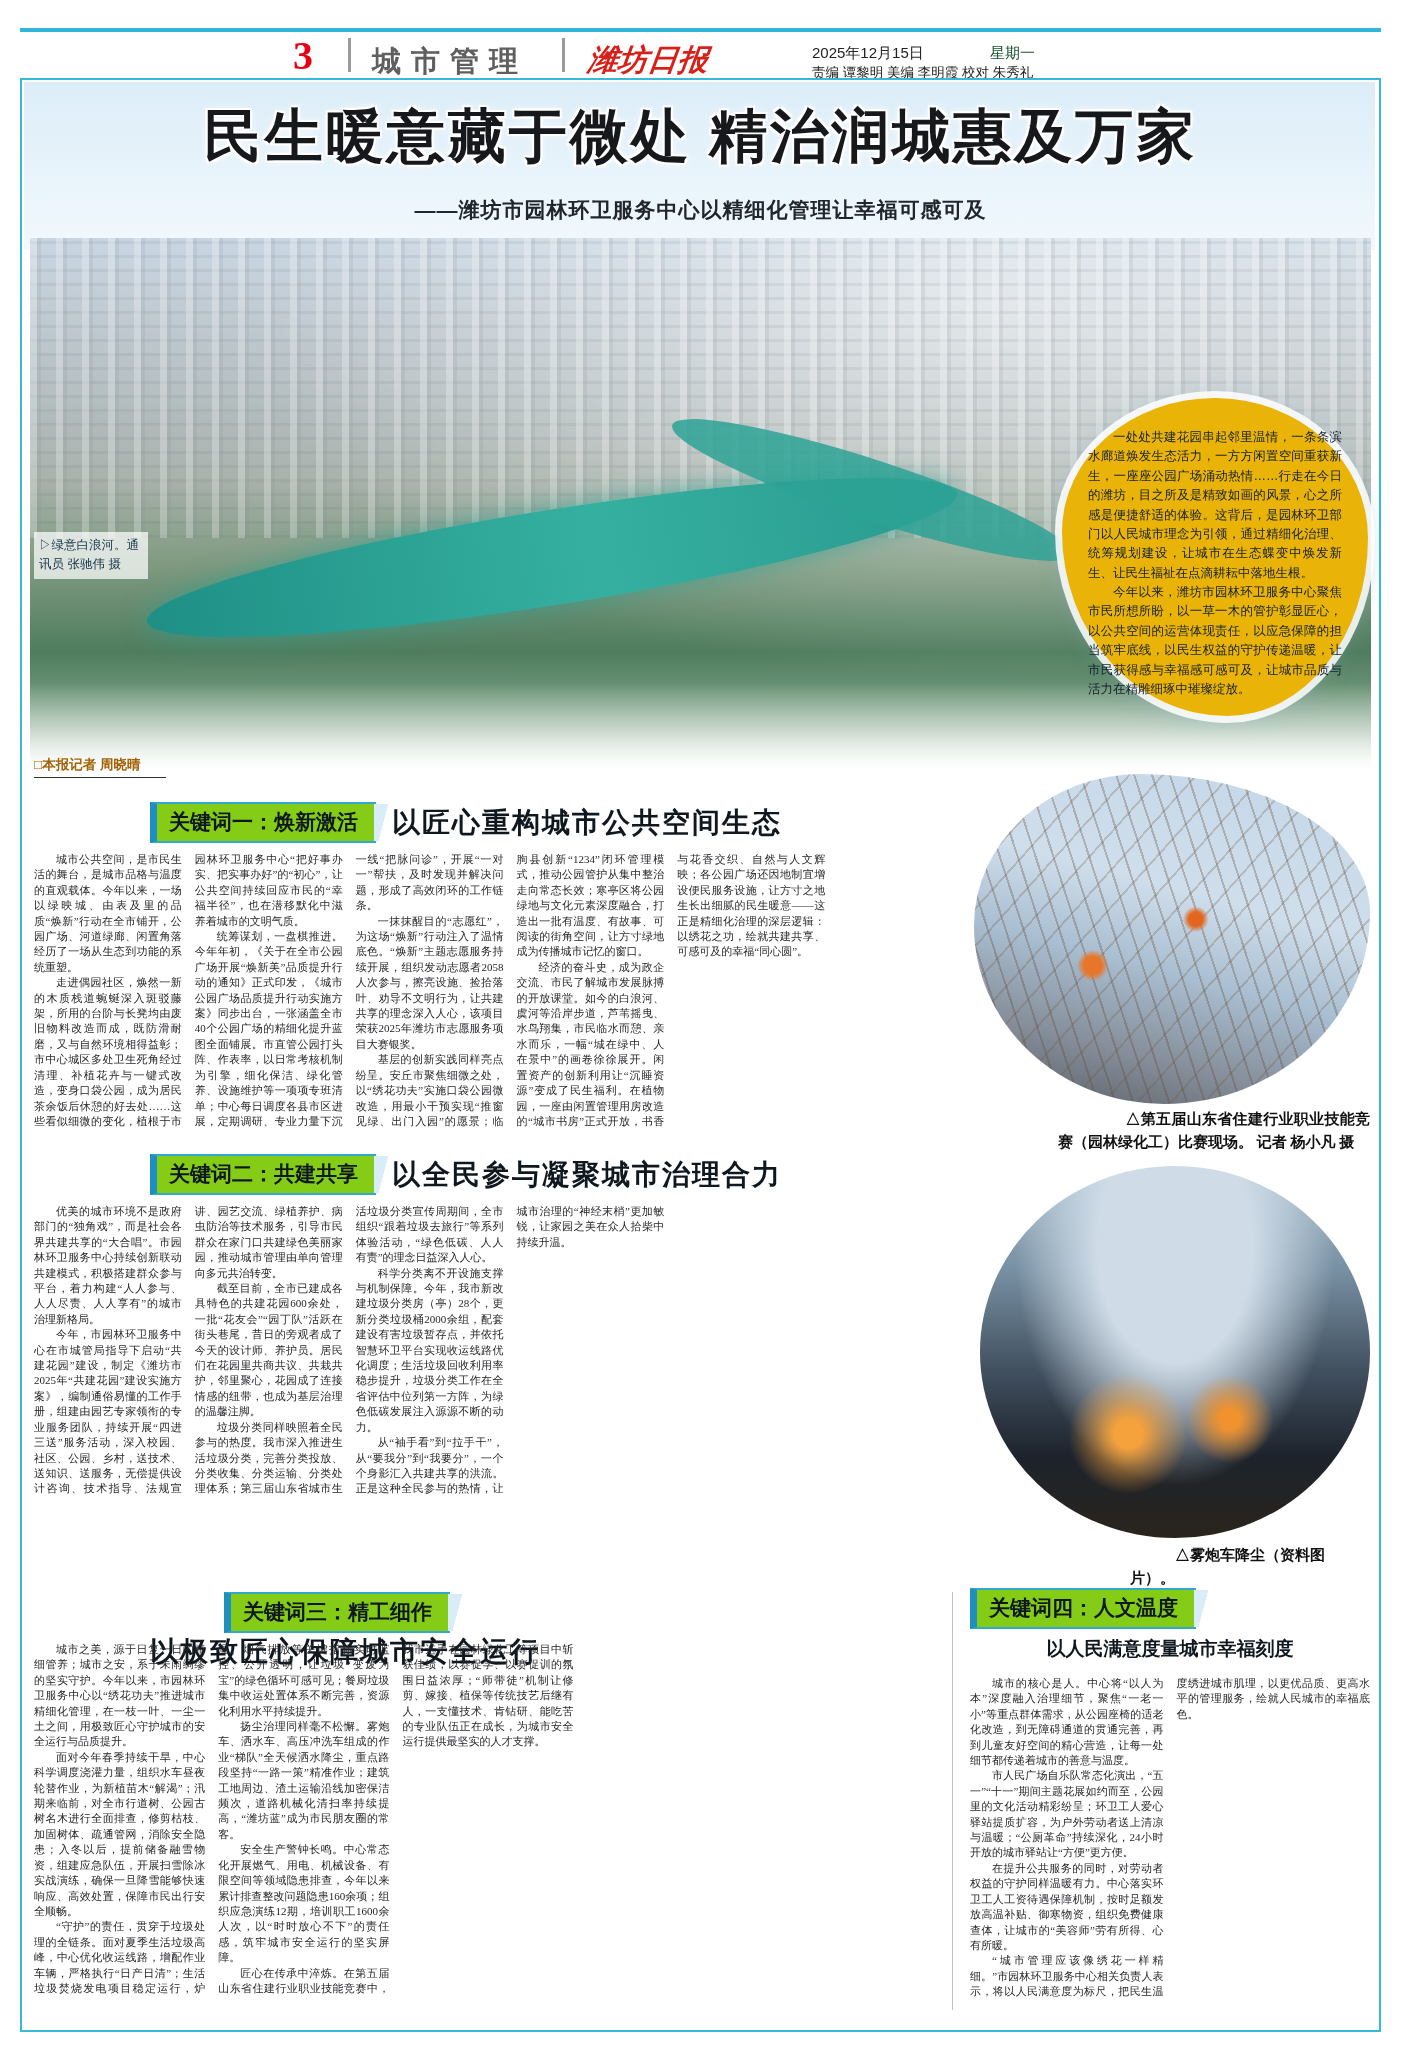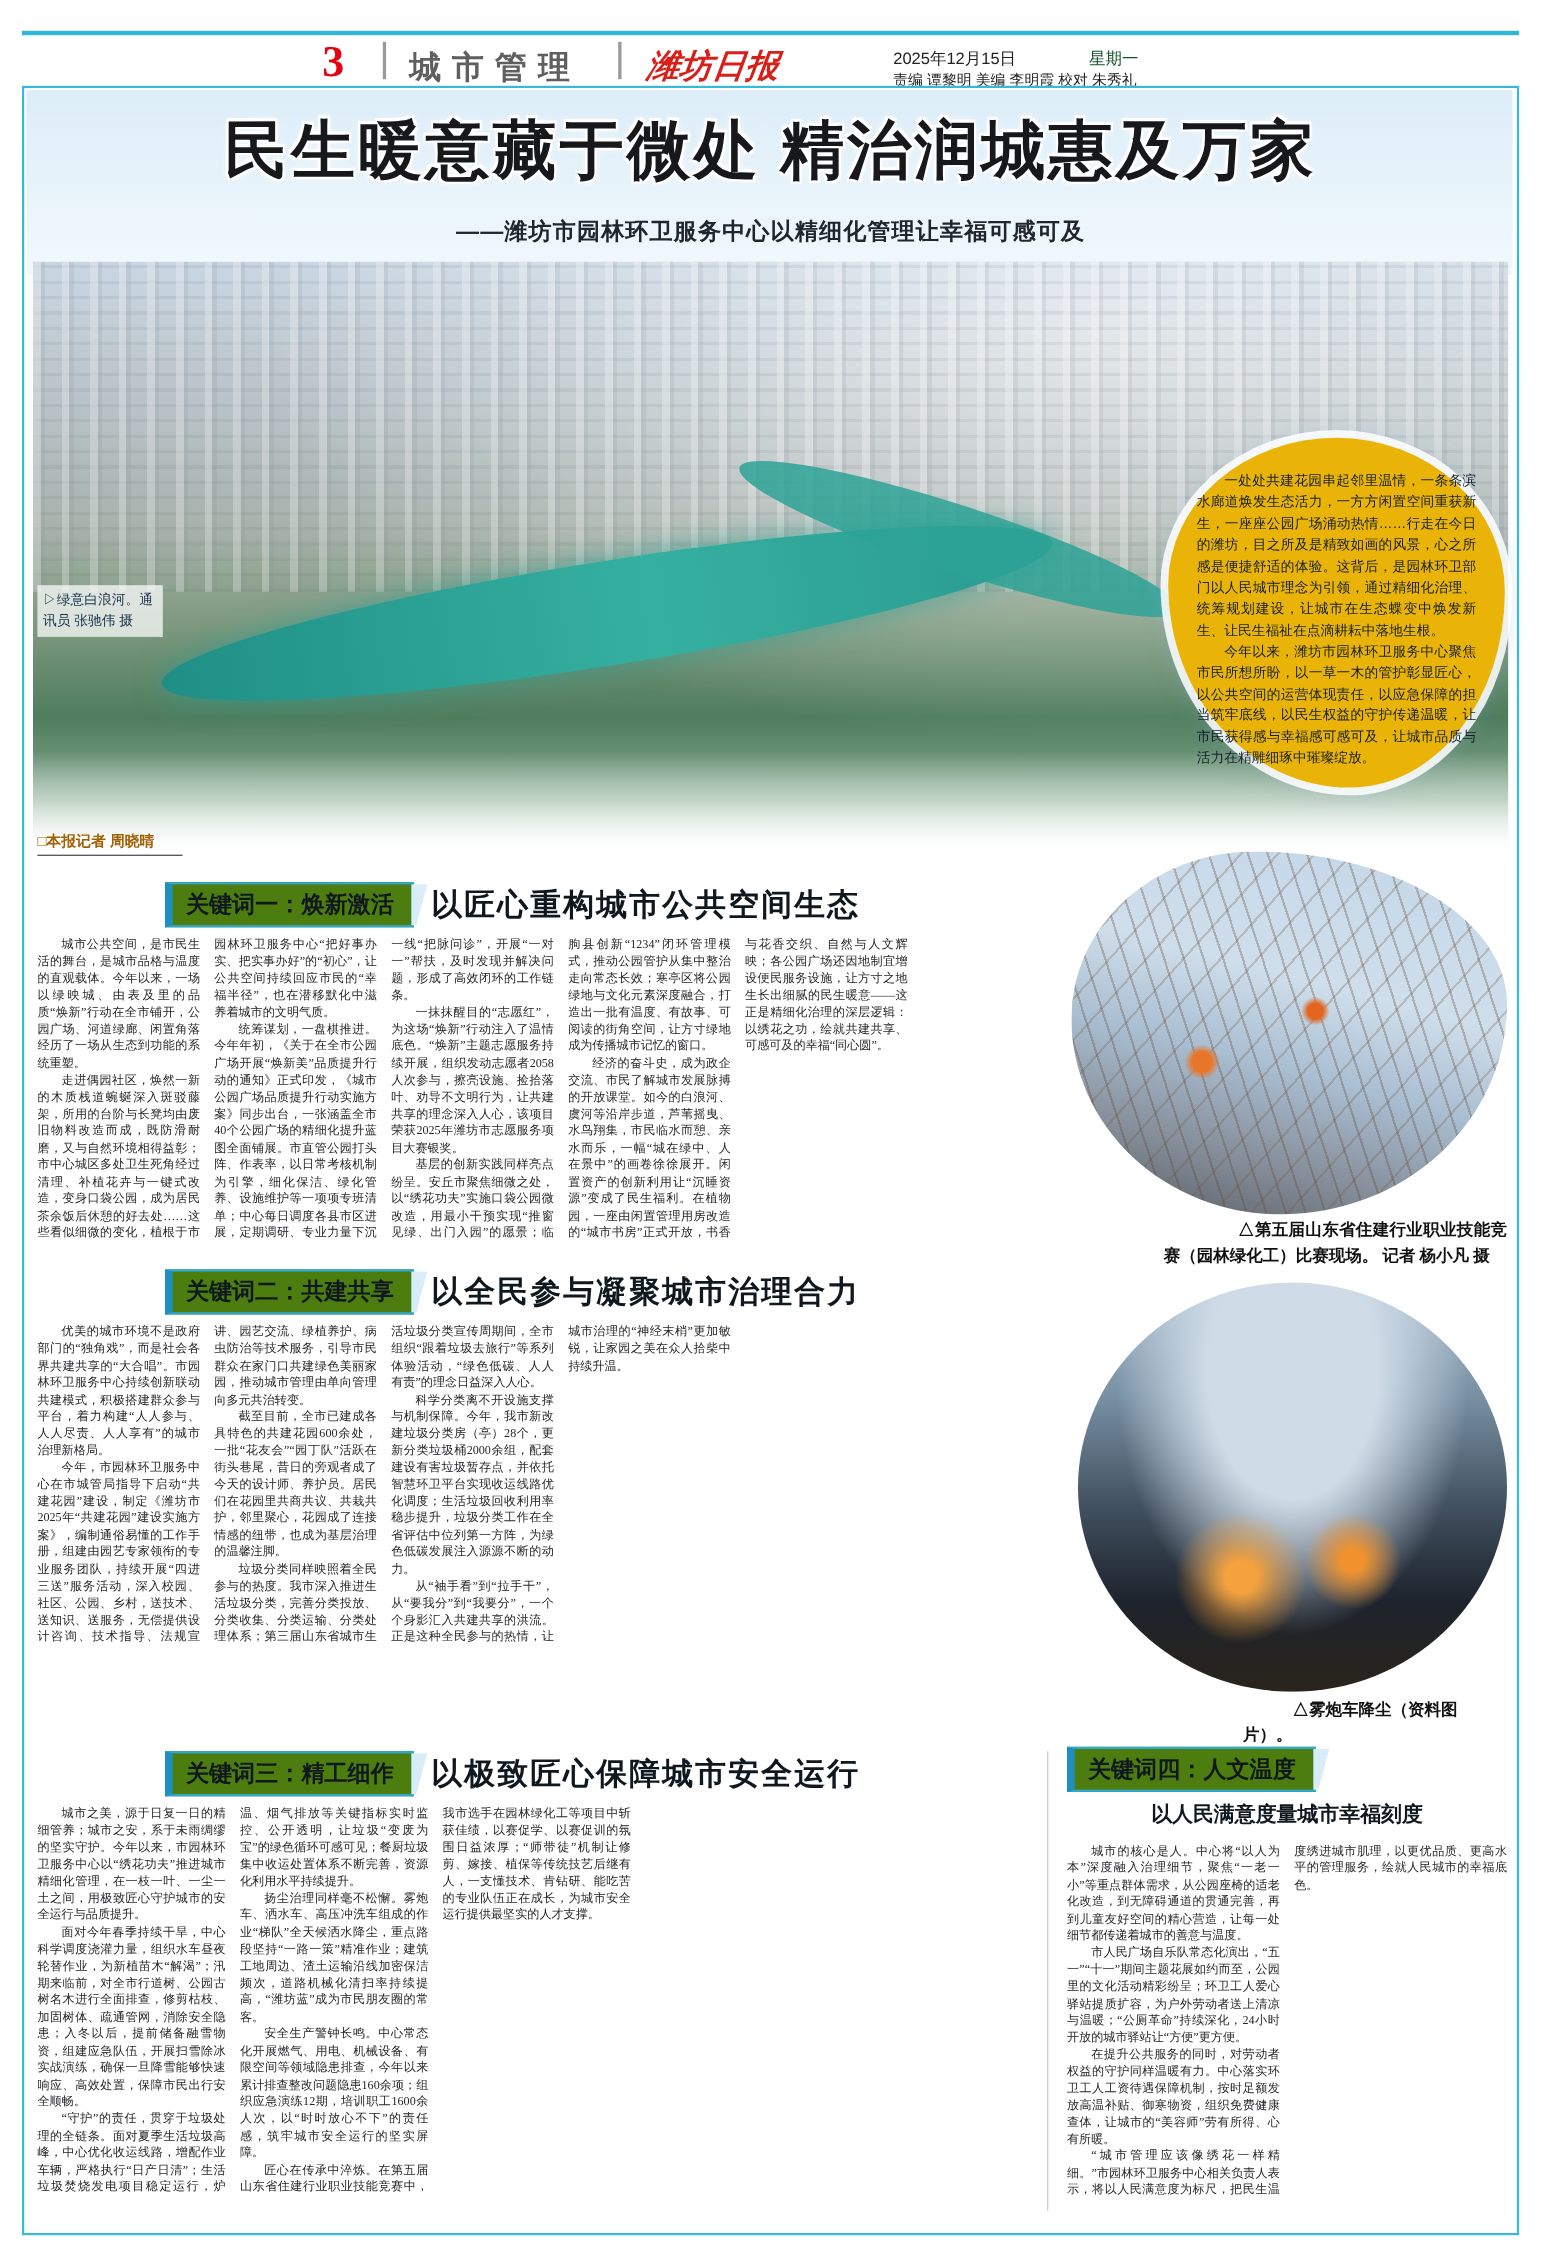--- a/index.html
+++ b/index.html
@@ -35,33 +35,33 @@
   #photo-fade{left:8px;top:603px;width:1341px;height:100px;background:linear-gradient(180deg,rgba(255,255,255,0),#ffffff 88%);}
   #caption-main{left:12px;top:452px;width:104px;font-size:12.5px;line-height:1.55;color:#16324a;background:rgba(255,255,255,.72);padding:4px 5px;}
   
   #lead-bubble{left:1040px;top:318px;width:306px;height:318px;background:#eab308;border-radius:50% 50% 46% 54% / 42% 44% 56% 58%;
     box-shadow:0 0 0 7px rgba(255,255,255,.85),0 0 22px rgba(140,180,210,.5);padding:30px 26px 0 26px;box-sizing:border-box;}
   #lead-bubble p{margin:0;font-size:12.5px;line-height:1.55;text-align:justify;color:#14202c;text-indent:2em;}
   
   #byline{left:12px;top:676px;font-size:13.5px;font-weight:bold;color:#a16207;border-bottom:1.5px solid #333;padding:0 26px 3px 0;}
   
   .sec-head{display:flex;align-items:center;}
-  .kw-box{background:#4d7c0f;border:2px solid #2fa9d2;border-left:7px solid #1f8fc0;padding:4px 16px 5px 12px;font-size:21px;font-weight:bold;color:#10181f;position:relative;}
+  .kw-box{background:#84cc16;border:2px solid #2fa9d2;border-left:7px solid #1f8fc0;padding:4px 16px 5px 12px;font-size:21px;font-weight:bold;color:#10181f;position:relative;}
   .kw-box::after{content:"";position:absolute;right:-16px;top:0;width:16px;height:100%;background:linear-gradient(105deg,#d8edf8 55%,transparent 56%);}
   .sec-title{margin-left:16px;font-size:28px;font-weight:bold;color:#10181f;letter-spacing:2px;font-family:"Liberation Serif",serif;}
   
   .body-cols{column-gap:13px;column-fill:auto;font-size:11px;line-height:15.4px;text-align:justify;color:#26262a;font-family:"Liberation Serif",serif;}
   .body-cols .para{margin:0;text-indent:2em;}
   #s1-body{left:12px;top:772px;width:952px;height:292px;column-count:6;}
   #s2-body{left:12px;top:1124px;width:952px;height:302px;column-count:6;}
   #s3-body{left:12px;top:1562px;width:908px;height:368px;column-count:5;}
   #s4-body{left:948px;top:1596px;width:400px;height:334px;column-count:2;}
   #s1-head{left:128px;top:722px;}
   #s2-head{left:128px;top:1074px;}
-  #s3-head{left:128px;top:1512px;}
+  #s3-head{left:112px;top:1512px;flex-direction:column;}
   #s4-head{left:948px;top:1508px;}
   #s4-subtitle{left:948px;top:1556px;width:400px;text-align:center;font-size:19px;font-weight:bold;color:#10181f;font-family:"Liberation Serif",serif;}
   #s3s4-divider{left:930px;top:1512px;width:1px;height:418px;background:#c2c2c2;}
   
   #photo-competition{left:952px;top:694px;width:396px;height:330px;border-radius:42% 58% 52% 48% / 46% 42% 58% 54%;
     background:
       radial-gradient(circle at 30% 58%,#e8762a 0 9px,rgba(232,118,42,.0) 16px),
       radial-gradient(circle at 56% 44%,#e2661f 0 7px,rgba(232,118,42,0) 13px),
       repeating-linear-gradient(72deg,transparent 0 15px,rgba(95,70,50,.30) 15px 17px),
       repeating-linear-gradient(-48deg,transparent 0 23px,rgba(115,88,60,.26) 23px 25px),

